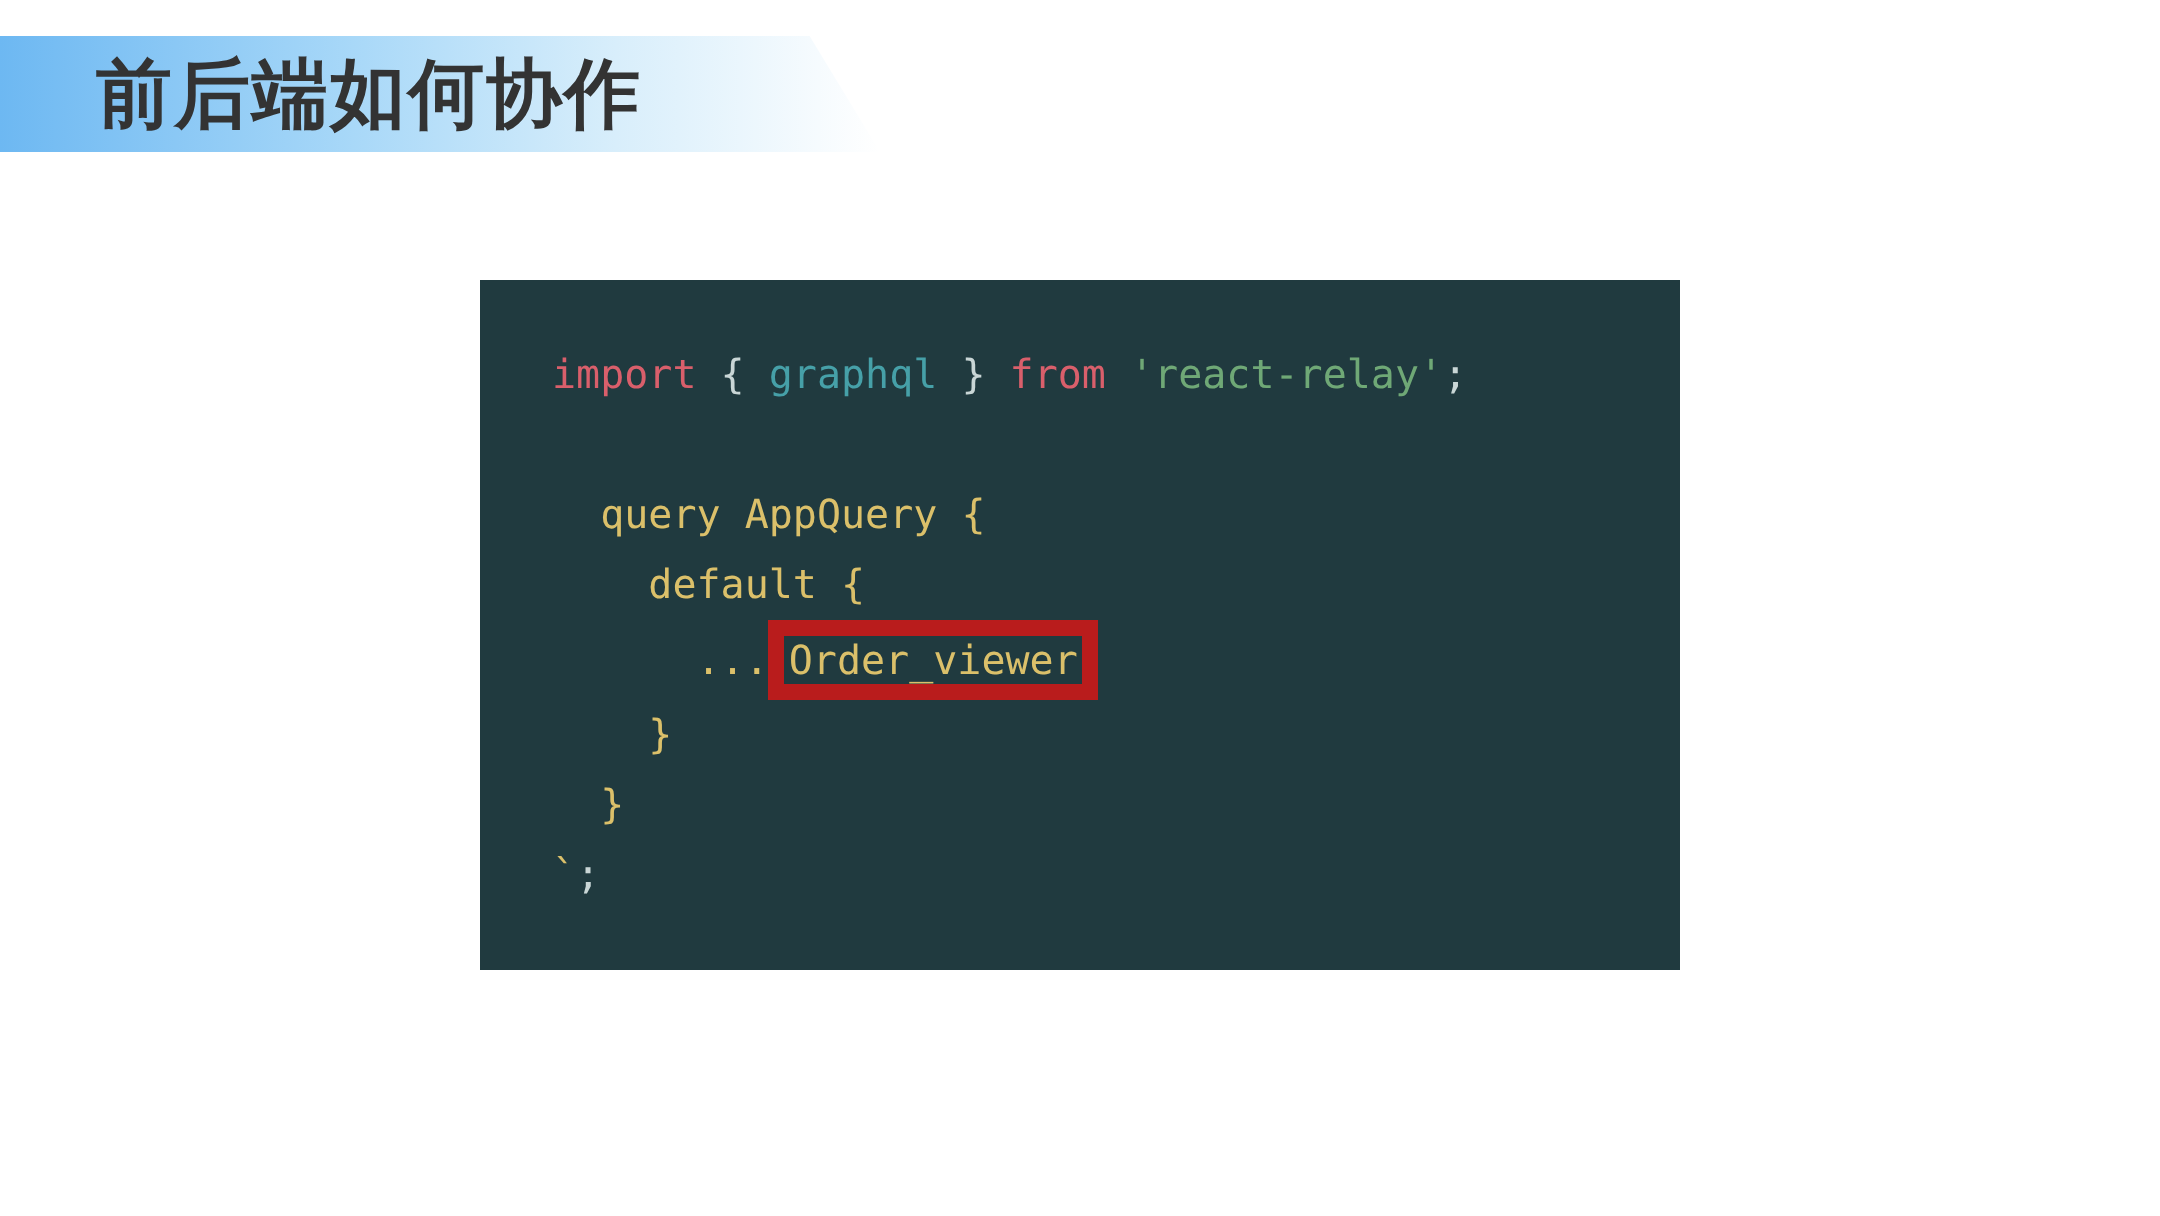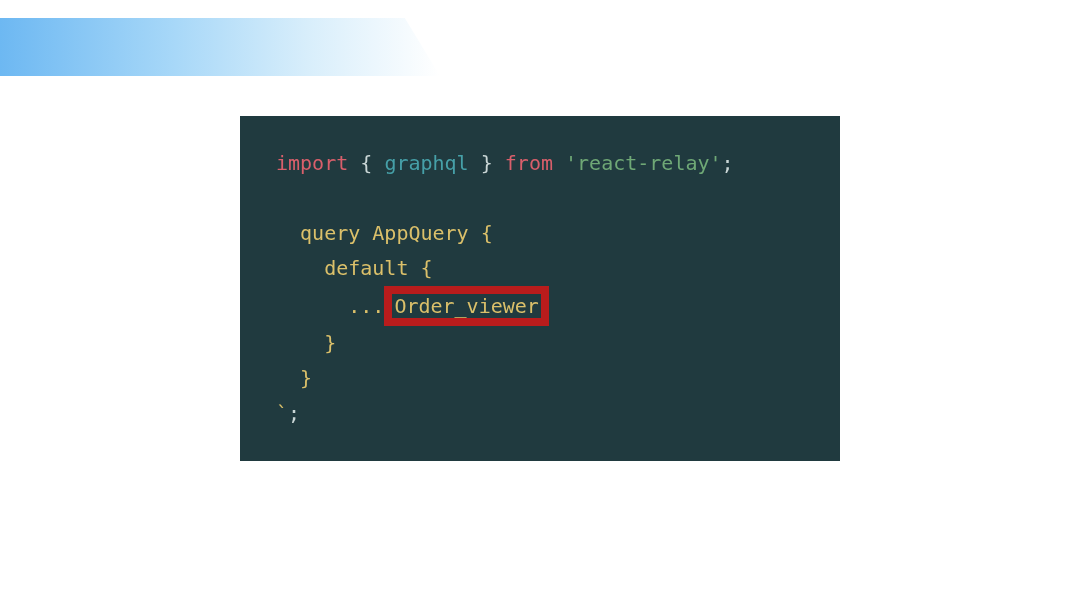--- a/index.html
+++ b/index.html
@@ -32,21 +32,21 @@
     z-index: 1;
     font-size: 38px;
     font-weight: 700;
     color: #333;
     padding-left: 48px;
     letter-spacing: 1px;
   }
   .code-wrap {
     display: flex;
     justify-content: center;
-    margin-top: 40px;
+    margin-top: 64px;
   }
   .code-block {
     background: #203a3f;
     padding: 30px 36px 30px 36px;
     width: 600px;
     font-family: "Consolas", "Monaco", monospace;
     font-size: 20px;
     line-height: 1.75;
     position: relative;
   }
@@ -61,20 +61,21 @@
     padding: 0 2px;
     display: inline-block;
     line-height: 1.2;
   }
 </style>
 </head>
 <body>
 
 <div class="title-banner">
   <div class="title-bg"></div>
+  <div class="title-text">前后端如何协作</div>
 </div>
 
 <div class="code-wrap">
   <div class="code-block">
     <div>
       <span class="tok-kw">import</span><span class="tok-pn"> { </span><span class="tok-fn">graphql</span><span class="tok-pn"> } </span><span class="tok-kw">from</span><span class="tok-pn"> </span><span class="tok-str">'react-relay'</span><span class="tok-pn">;</span>
     </div>
     <div>&nbsp;</div>
     <div class="tok-tmpl" style="white-space: pre;">  query AppQuery {</div>
     <div class="tok-tmpl" style="white-space: pre;">    default {</div>

